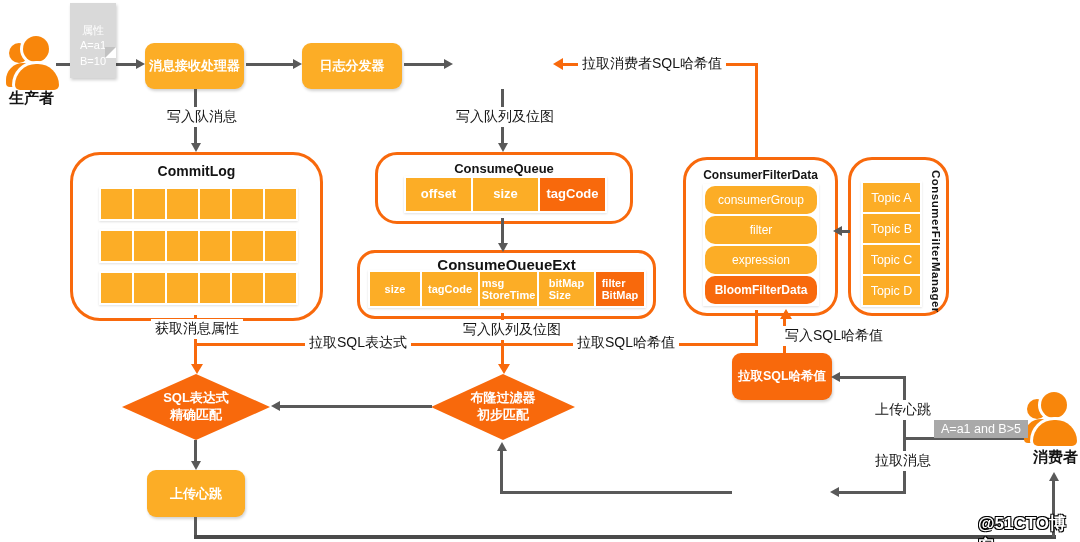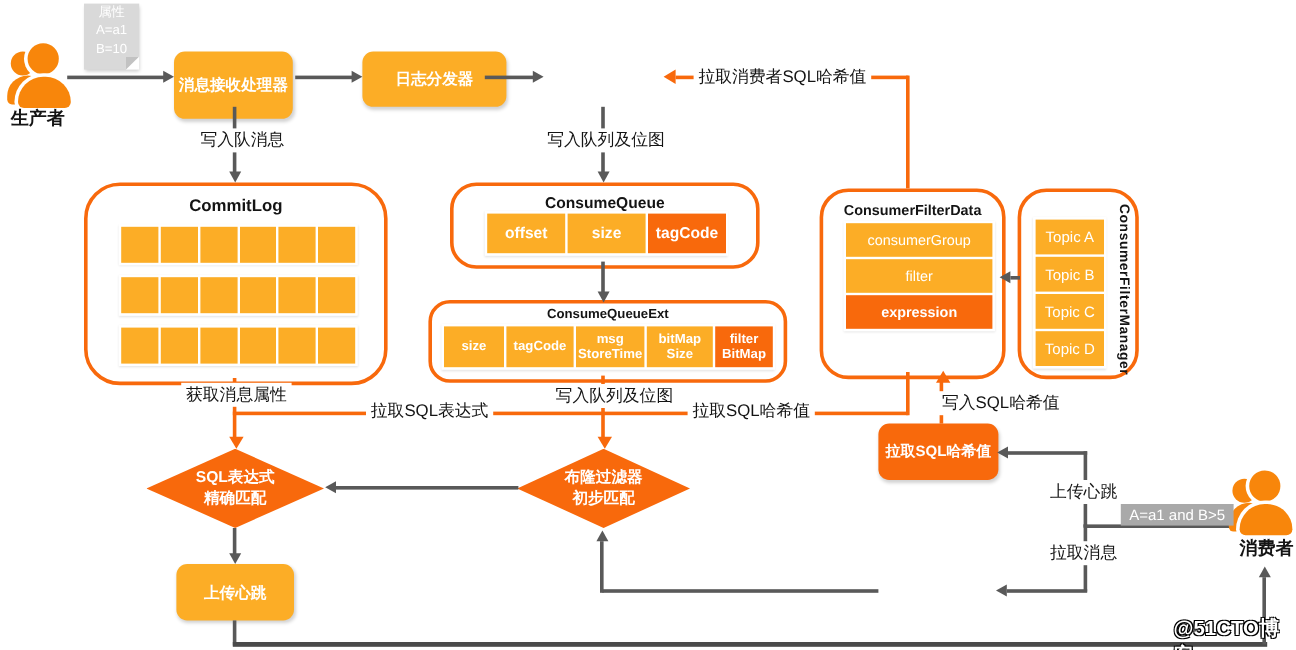--- a/index.html
+++ b/index.html
@@ -39,45 +39,45 @@
   
   .cl-grid { position:absolute; display:flex; flex-direction:column; gap:8px; }
   .cl-row { display:grid; grid-template-columns:repeat(6,1fr); gap:2px;
             border:2px solid #fff; background:#fff; height:30px;
             box-shadow:0 1px 2px rgba(0,0,0,.12); }
   .cl-cell { background:#FCAD26; }
   
   .strip { position:absolute; display:grid; gap:2px; border:2px solid #fff; background:#fff;
            box-shadow:0 1px 2px rgba(0,0,0,.12); }
   .strip > div { background:#FCAD26; color:#fff; display:flex; align-items:center;
-                 justify-content:center; text-align:center; font-weight:700;
+                 justify-content:center; text-align:left; font-weight:700;
                  white-space:pre-line; line-height:1.1; }
   .strip > div:last-child { background:#F8690C; }
   #cq-cells { grid-template-columns:65px 65px 65px; height:33px; font-size:13px; }
   #cqe-cells { grid-template-columns:50px 56px 57px 55px 48px; height:34px; font-size:11px; }
   .vstack { position:absolute; display:flex; flex-direction:column; gap:2px;
             border:2px solid #fff; background:#fff; box-shadow:0 1px 2px rgba(0,0,0,.12); }
   .vstack > div { background:#FCAD26; color:#fff; display:flex; align-items:center;
                   justify-content:center; font-size:12px; }
-  #cfd-rows > div { width:122px; height:28px; }
+  #cfd-rows > div { width:112px; height:28px;border-radius:10px; }
   #cfd-rows > div:last-child { background:#F8690C; font-weight:700; }
   #cfm-topics > div { width:57px; height:29px; font-size:12.5px; }
   .vtitle { position:absolute; writing-mode:vertical-rl; font-weight:700; font-size:11.5px;
             color:#141414; letter-spacing:.5px; }
   
   .person { position:absolute; width:58px; height:56px; z-index:3; }
   .person > div { position:absolute; background:#F8860B; }
   .p-head-b { left:3px; top:7px;  width:20px; height:20px; border-radius:50%; }
   .p-body-b { left:0;   top:27px; width:34px; height:24px; border-radius:17px 17px 4px 4px; }
   .p-head-f { left:17px; top:0;  width:26px; height:26px; border-radius:50%; box-shadow:0 0 0 3px #fff; }
   .p-body-f { left:9px; top:28px; width:44px; height:26px; border-radius:21px 21px 5px 5px; box-shadow:0 0 0 3px #fff; }
   .actor-label { position:absolute; color:#141414; font-weight:700; font-size:15px; z-index:3; }
   
   .note { position:absolute; left:70px; top:3px; width:46px; height:55px; background:#D9D9D9;
-          color:#fff; font-size:11px; line-height:1.4; text-align:center; padding-top:0;
+          color:#fff; font-size:11px; line-height:1.4; text-align:center; padding-top:20px;
           white-space:pre-line; z-index:4; box-shadow:1px 2px 3px rgba(0,0,0,.2); }
   .note-fold { position:absolute; right:0; bottom:0; width:0; height:0;
                border-left:11px solid #c2c2c2; border-bottom:11px solid #fff; }
   .badge { position:absolute; background:#A9A9A9; color:#fff; font-size:12.5px;
            padding:2px 7px; z-index:5; white-space:nowrap; }
   .watermark { position:absolute; color:#fff; font-weight:700; font-size:17px; z-index:6;
                text-shadow:-1px -1px 0 #000, 1px -1px 0 #000, -1px 1px 0 #000, 1px 1px 0 #000; }
 </style>
 </head>
 <body>
@@ -98,22 +98,22 @@
     <div class="p-head-f"></div>
     <div class="p-body-f"></div>
   </div>
   <div class="actor-label" style="left: 1033px; top: 448px; white-space: pre-line;">消费者</div>
 
   <div class="note" style="white-space: pre-line;">属性
 A=a1
 B=10</div>
   <div class="note-fold" style="left:105px; top:47px; position:absolute; z-index:5;"></div>
 
-  <div class="box yellow" style="left: 145px; top: 43px; width: 99px; height: 56px; white-space: pre-line;">消息接收处理器</div>
-  <div class="box yellow" style="left: 302px; top: 43px; width: 120px; height: 46px; white-space: pre-line;">日志分发器</div>
+  <div class="box yellow" style="left: 145px; top: 43px; width: 99px; height: 46px; white-space: pre-line;">消息接收处理器</div>
+  <div class="box yellow" style="left: 302px; top: 43px; width: 100px; height: 46px; white-space: pre-line;">日志分发器</div>
 
   <div class="container" style="left:70px; top:152px; width:247px; height:163px; border-radius:30px;">
     <div class="ctitle" style="top: 8px; font-size: 14px; white-space: pre-line;">CommitLog</div>
     <div class="cl-grid" style="left:26px; top:32px; width:199px;">
         <div class="cl-row">
           <div class="cl-cell"></div>
           <div class="cl-cell"></div>
           <div class="cl-cell"></div>
           <div class="cl-cell"></div>
           <div class="cl-cell"></div>
@@ -142,41 +142,42 @@
     <div class="ctitle" style="top: 6px; font-size: 13px; white-space: pre-line;">ConsumeQueue</div>
     <div class="strip" id="cq-cells" style="left:26px; top:21px;">
 
     <div>offset</div>
         <div>size</div>
         <div>tagCode</div>
       </div>
   </div>
 
   <div class="container" style="left:357px; top:250px; width:293px; height:63px; border-radius:18px;">
-    <div class="ctitle" style="top: 3px; font-size: 11px; white-space: pre-line;">ConsumeQueueExt</div>
+    <div class="ctitle" style="top: 3px; font-size: 15px; white-space: pre-line;">ConsumeQueueExt</div>
     <div class="strip" id="cqe-cells" style="left:8px; top:17px;">
 
     <div>size</div>
         <div>tagCode</div>
         <div>msg
 StoreTime</div>
         <div>bitMap
 Size</div>
         <div>filter
 BitMap</div>
       </div>
   </div>
 
   <div class="container" style="left:683px; top:157px; width:149px; height:153px; border-radius:24px;">
     <div class="ctitle" style="top: 8px; font-size: 12px; white-space: pre-line;">ConsumerFilterData</div>
     <div class="vstack" id="cfd-rows" style="left:17px; top:24px;">
 
     <div>consumerGroup</div>
         <div>filter</div>
         <div>expression</div>
+        <div>BloomFilterData</div>
       </div>
   </div>
 
   <div class="container" style="left:848px; top:157px; width:95px; height:153px; border-radius:24px;">
     <div class="vstack" id="cfm-topics" style="left:10px; top:21px;">
 
     <div>Topic A</div>
         <div>Topic B</div>
         <div>Topic C</div>
         <div>Topic D</div>

